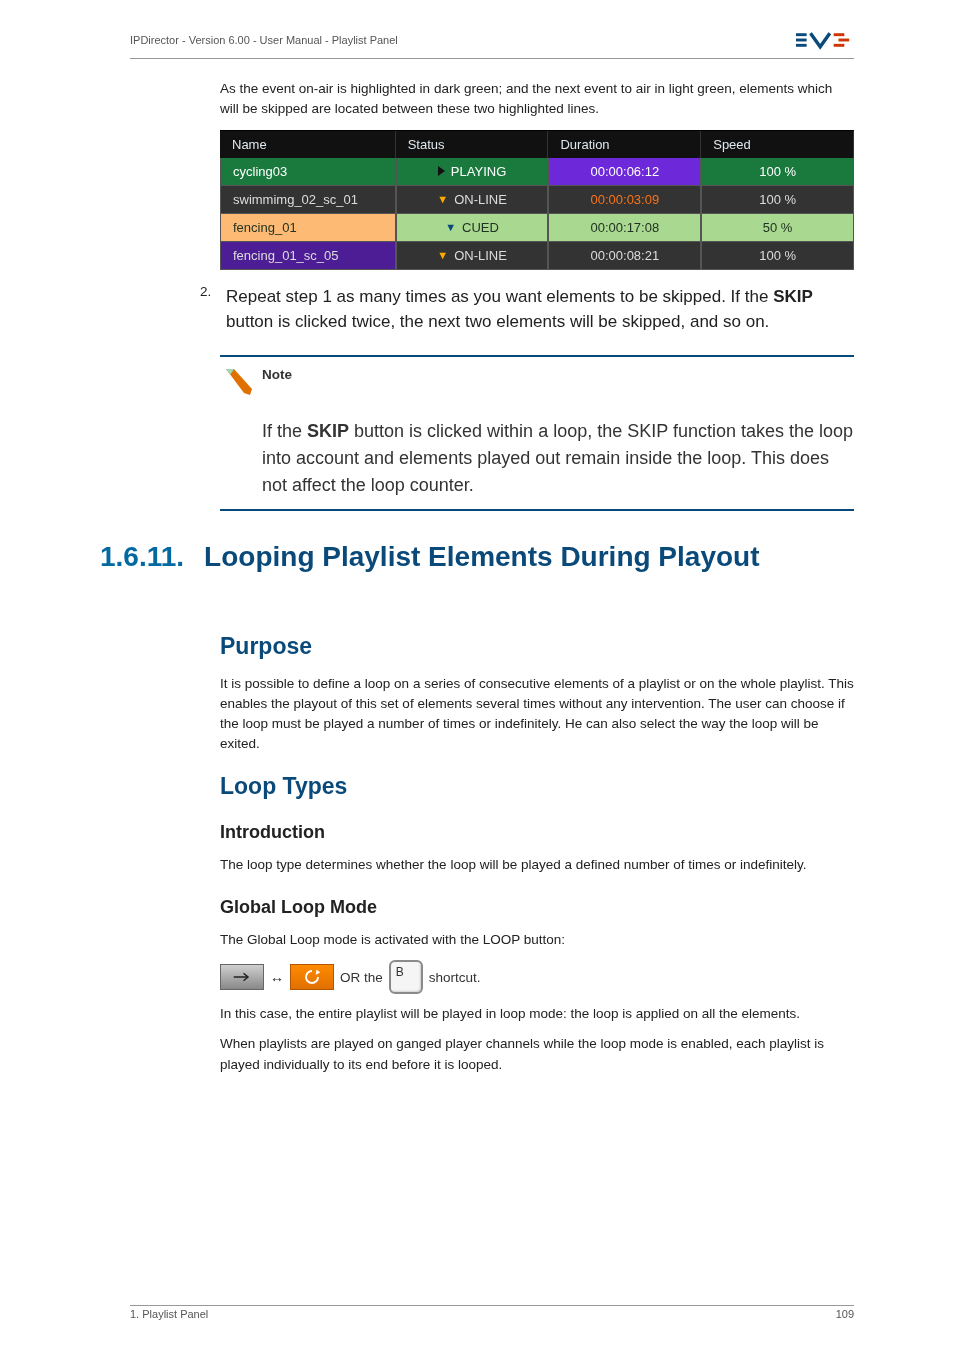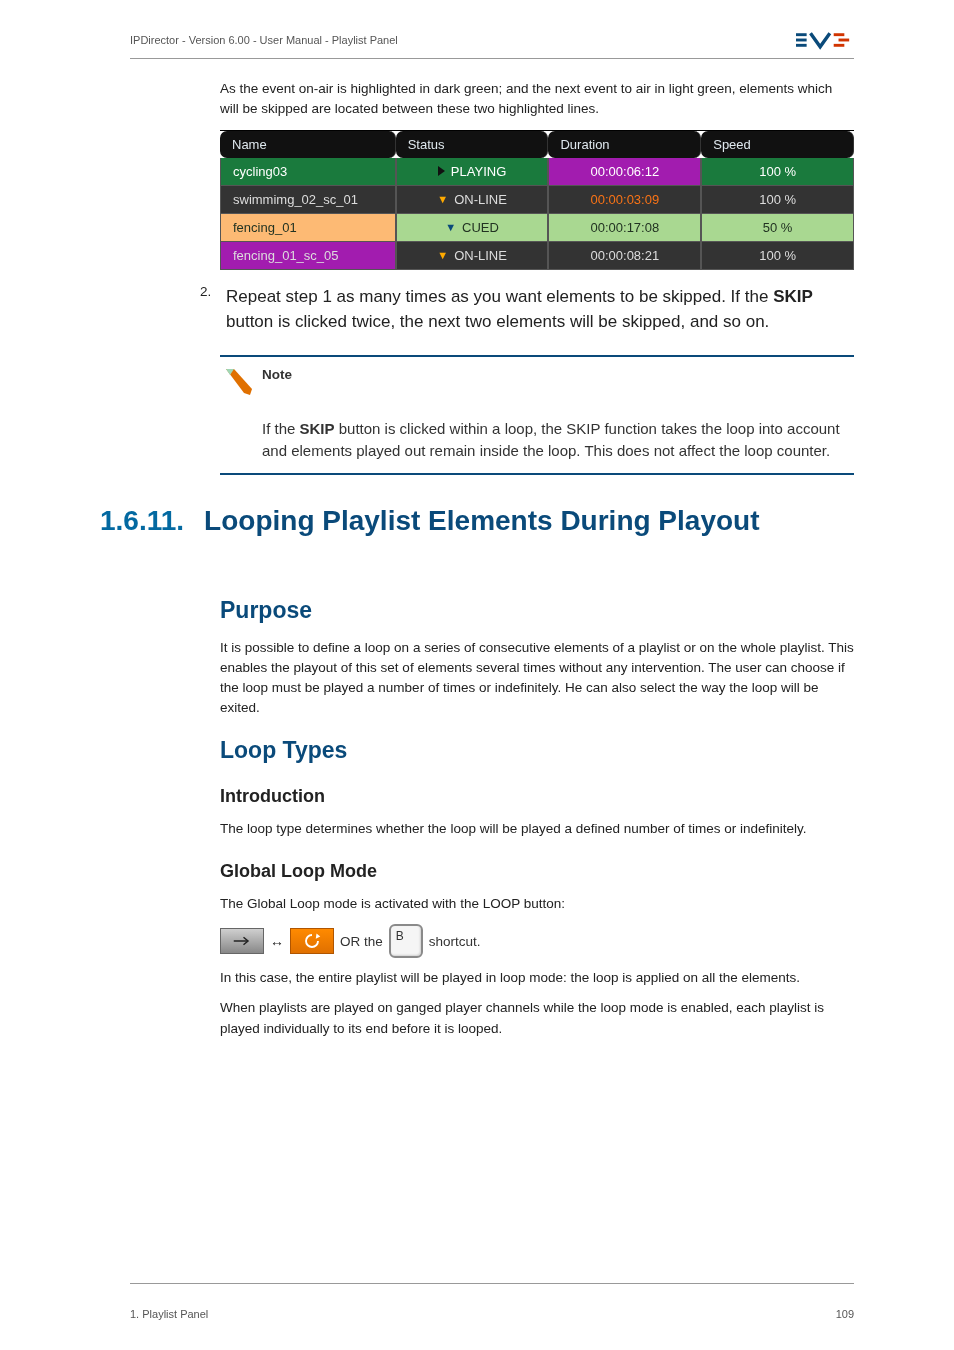--- a/index.html
+++ b/index.html
@@ -57,42 +57,41 @@
     width: 100%;
     margin: 10px 0 14px 0;
     font-size: 13px;
   }
   .th {
     background: #111;
     color: #dfe8ee;
     font-weight: normal;
     padding: 6px 12px;
     border-right: 1px solid #333;
-    border-radius: 7px;
   }
   .td {
     padding: 6px 12px;
     border: 1px solid #555;
     border-top: none;
     color: #222;
   }
   .status-cell { display: flex; align-items: center; gap: 6px; justify-content: center; }
   .icon-play { width: 0; height: 0; border-left: 7px solid #111; border-top: 5px solid transparent; border-bottom: 5px solid transparent; display: inline-block; }
   .icon-down-y { color: #ffaa00; font-size: 11px; }
   .icon-down-b { color: #0a4a7a; font-size: 11px; }
   .right { text-align: center; }
   .note-box {
     border-top: 2px solid #0a4a7a;
     border-bottom: 2px solid #0a4a7a;
     padding: 10px 0 10px 42px;
     position: relative;
     margin: 10px 0 30px 0;
   }
   .note-box .note-label { font-weight: bold; font-size: 13.5px; margin-bottom: 4px; }
-  .note-box .note-text { font-size: 15px; line-height: 1.5; margin-top: 36px; }
+  .note-box .note-text { font-size: 18px; line-height: 1.5; margin-top: 36px; }
   .note-icon {
     position: absolute;
     left: 4px;
     top: 10px;
     width: 30px;
     height: 30px;
   }
   .section-num {
     font-size: 28px;
     font-weight: bold;
@@ -161,21 +160,21 @@
     color: #333;
     box-shadow: inset -1px -1px 2px rgba(0,0,0,.15);
   }
   .arrow-bidir { font-size: 14px; color: #222; }
   .footer {
     position: absolute;
     bottom: 30px;
     left: 130px;
     right: 100px;
     border-top: 1px solid #999;
-    padding-top: 24px;
+    padding-top: 2px;
     display: flex;
     justify-content: space-between;
     font-size: 11px;
     color: #555;
   }
 </style>
 </head>
 <body>
 
 <div class="header">
@@ -202,40 +201,40 @@
     <div class="th">Name</div>
     <div class="th">Status</div>
     <div class="th">Duration</div>
     <div class="th">Speed</div>
 
     <div class="td row-play" style="background:#1a7a3d;color:#fff">cycling03</div>
     <div class="td row-play status-cell" style="background:#1a7a3d;color:#fff">
         <span class="icon-play"></span>
         <span>PLAYING</span>
       </div>
-    <div class="td row-play right" style="background:#a21caf;color:#fff">00:00:06:12</div>
+    <div class="td row-play right" style="background:#6d28d9;color:#fff">00:00:06:12</div>
     <div class="td row-play right" style="background:#1a7a3d;color:#fff">100 %</div>
 
     <div class="td" style="background:#333;color:#ddd">swimmimg_02_sc_01</div>
     <div class="td status-cell" style="background:#333;color:#ddd">
         <span class="icon-down-y">▼</span>
         <span>ON-LINE</span>
       </div>
     <div class="td right" style="background:#333;color:#f97316">00:00:03:09</div>
     <div class="td right" style="background:#333;color:#ddd">100 %</div>
 
     <div class="td" style="background:#fdba74;color:#232">fencing_01</div>
     <div class="td status-cell" style="background:#a9d891;color:#232">
         <span class="icon-down-b">▼</span>
         <span>CUED</span>
       </div>
     <div class="td right" style="background:#a9d891;color:#232">00:00:17:08</div>
     <div class="td right" style="background:#a9d891;color:#232">50 %</div>
 
-    <div class="td" style="background:#a21caf;color:#ddd">fencing_01_sc_05</div>
+    <div class="td" style="background:#4c1d95;color:#ddd">fencing_01_sc_05</div>
     <div class="td status-cell" style="background:#333;color:#ddd">
         <span class="icon-down-y">▼</span>
         <span>ON-LINE</span>
       </div>
     <div class="td right" style="background:#333;color:#ddd">00:00:08:21</div>
     <div class="td right" style="background:#333;color:#ddd">100 %</div>
   </div>
 
   <div class="numbered">
     <div class="num">2.</div>

